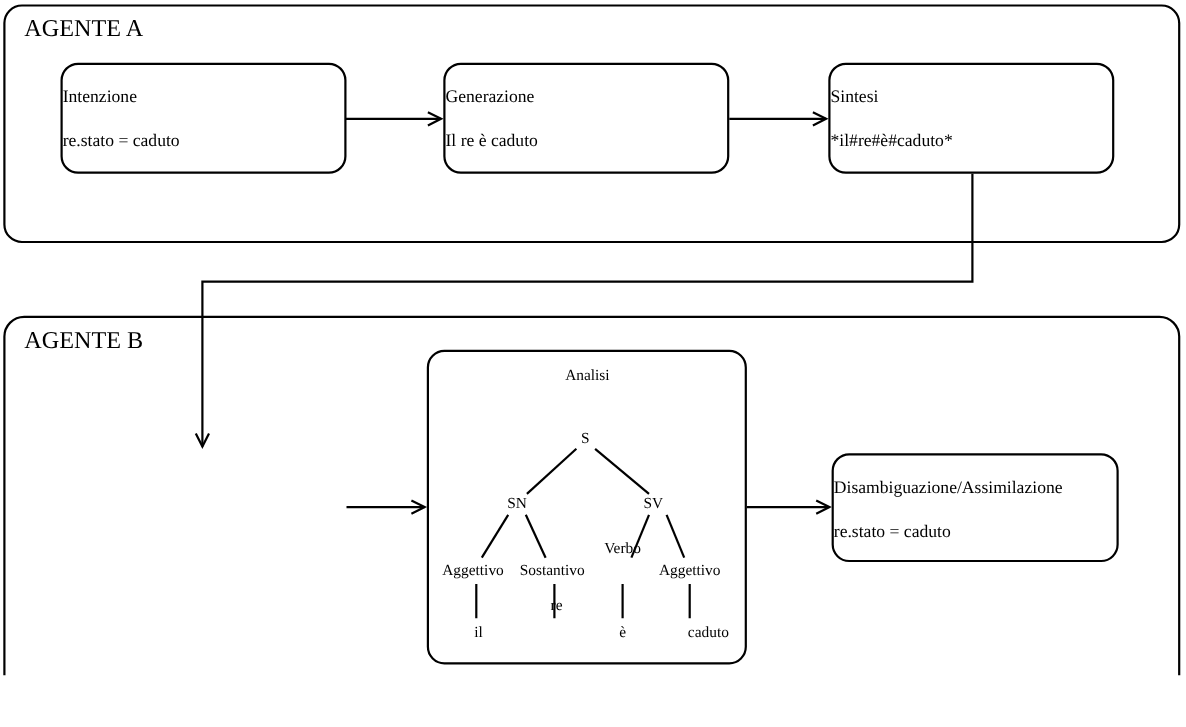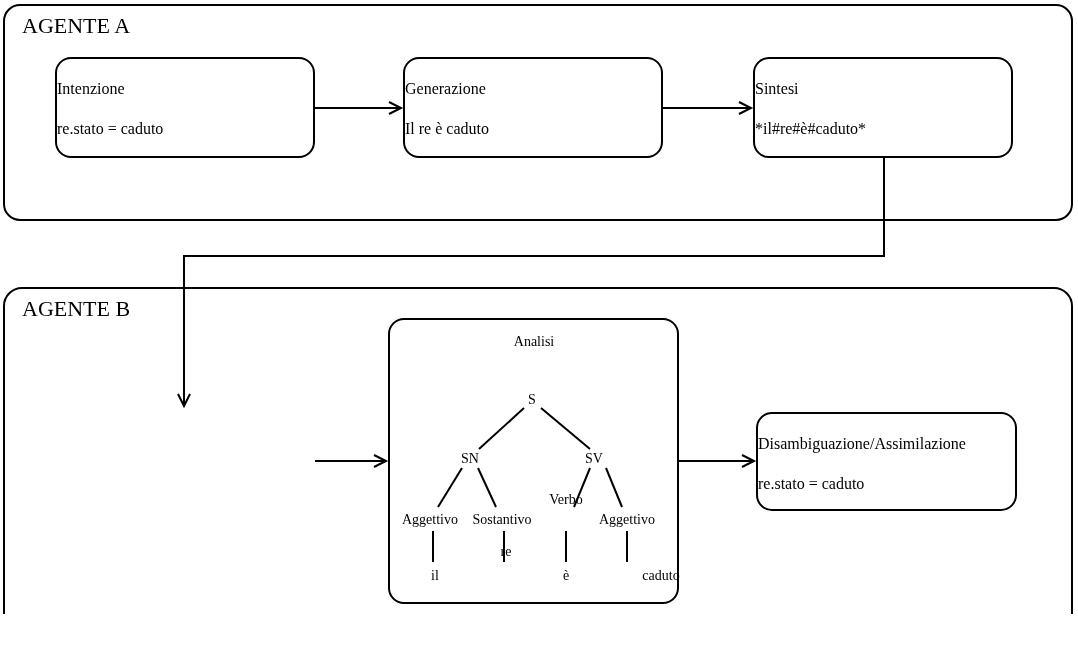--- a/index.html
+++ b/index.html
@@ -158,15 +158,15 @@
   <div class="tree-label" style="left:594px; top:450px;">SV</div>
 
   <div class="tree-label" style="left:430px; top:511px;">Aggettivo</div>
   <div class="tree-label" style="left:502px; top:511px;">Sostantivo</div>
   <div class="tree-label" style="left:566px; top:491px;">Verbo</div>
   <div class="tree-label" style="left:627px; top:511px;">Aggettivo</div>
 
   <div class="tree-label" style="left:435px; top:567px;">il</div>
   <div class="tree-label" style="left:506px; top:543px;">re</div>
   <div class="tree-label" style="left:566px; top:567px;">è</div>
-  <div class="tree-label" style="left:661px; top:567px;">caduto</div>
+  <div class="tree-label" style="left:644px; top:567px;">caduto</div>
 
 </div>
 
 </body></html>

